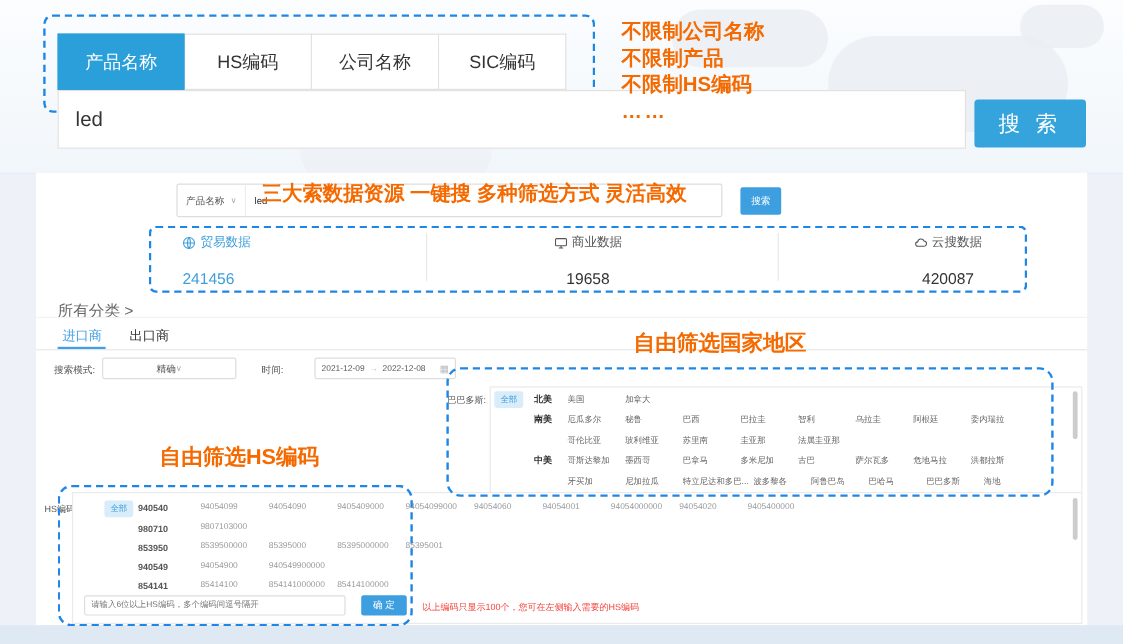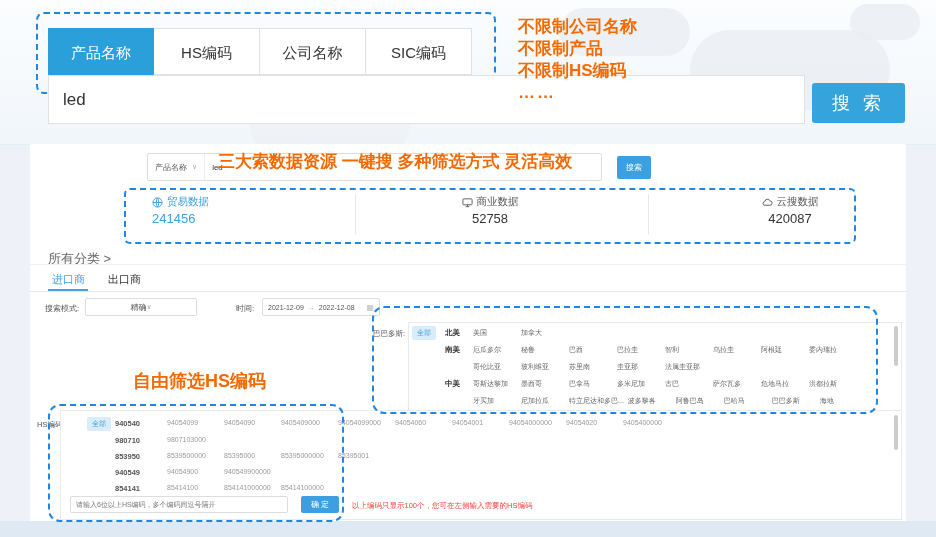--- a/index.html
+++ b/index.html
@@ -37,21 +37,21 @@
   .promo-kw{font-size:8px;color:#333;padding-left:7px;}
   .promo-overlay{position:absolute;left:218px;top:150px;font-size:17px;font-weight:bold;color:#f56a00;z-index:3;}
   .promo-btn{position:absolute;left:617px;top:156px;width:34px;height:23px;background:#3e9fe0;color:#fff;
     font-size:8px;border:none;border-radius:2px;cursor:pointer;}
 
   
   .stats-dashed{position:absolute;left:124px;top:188px;width:728px;height:52px;
     border:2px dashed #1e87e5;border-radius:6px;}
   .stat{position:absolute;top:195px;}
   .stat .lab{display:flex;align-items:center;gap:4px;font-size:10.5px;color:#555;justify-content:flex-end;}
-  .stat .val{font-size:13px;color:#333;margin-top:2px;}
+  .stat .val{font-size:13px;color:#333;margin-top:16px;}
   .stat.blue .lab,.stat.blue .val{color:#3d9fdb;}
   .stat.center{text-align:center;}
   .stat.center .lab{justify-content:center;}
   .vdiv{position:absolute;top:194px;width:1px;height:40px;background:#e8e8e8;}
 
   
   .crumb{position:absolute;left:48px;top:250px;font-size:13px;color:#666;cursor:pointer;}
   .crumb-line{position:absolute;left:30px;top:264px;width:876px;height:1px;background:#f2f2f2;}
   .rtab-line{position:absolute;left:30px;top:291px;width:876px;height:1px;background:#e8e8e8;}
   .rtab{position:absolute;top:272px;font-size:11px;color:#333;cursor:pointer;}
@@ -155,21 +155,21 @@
   <div class="vdiv" style="left:355px;"></div>
 
   <div class="stat center" style="left:395px;width:190px;">
     <div class="lab">
       <svg width="11" height="11" viewBox="0 0 24 24">
           <rect x="2" y="4" width="20" height="13" rx="2" fill="none" stroke="#555" stroke-width="2"></rect>
           <path d="M8 21h8M12 17v4" stroke="#555" stroke-width="2" fill="none"></path>
         </svg>
       <span>商业数据</span>
     </div>
-    <div class="val">52758</div>
+    <div class="val">19658</div>
   </div>
 
   <div class="vdiv" style="left:648px;"></div>
 
   <div class="stat center" style="left:700px;width:180px;">
     <div class="lab">
       <svg width="11" height="11" viewBox="0 0 24 24">
           <path d="M6.5 18a4 4 0 0 1-.5-8A6 6 0 0 1 17.5 8.5 4.5 4.5 0 0 1 17 18z" fill="none" stroke="#555" stroke-width="2"></path>
         </svg>
       <span>云搜数据</span>
@@ -183,28 +183,29 @@
   <div class="rtab active" style="left:52px;">进口商</div>
   <div class="rtab" style="left:108px;">出口商</div>
   <div class="rtab-underline"></div>
   <div class="rtab-line"></div>
 
   <span class="flabel" style="left:45px;top:303px;">搜索模式:</span>
   <div class="selbox">
     <span>精确</span>
     <span class="chev">∨</span>
   </div>
-  <span class="flabel" style="left:236px;top:303px;">时间:</span>
+  <span class="flabel" style="left:218px;top:303px;">时间:</span>
   <div class="datebox">
     <span>2021-12-09</span>
     <span style="color:#bbb;">→</span>
     <span>2022-12-08</span>
     <span class="cal">▦</span>
   </div>
 
+  <div class="ann" style="left:528px;top:274px;">自由筛选国家地区</div>
   <div class="ann" style="left:133px;top:369px;">自由筛选HS编码</div>
 
   <span class="flabel" style="left:373px;top:329px;font-size:7.5px;">巴巴多斯:</span>
   <div class="panel" style="left:408px;top:322px;width:494px;height:90px;"></div>
   <div class="scrollbar" style="left:894px;top:326px;height:40px;"></div>
   <span class="chip" style="left:412px;top:326px;">全部</span>
 
   <span class="rgroup" style="top:328px;">北美</span>
   <div class="rrow" style="top:328px;">
     <span>美国</span>

